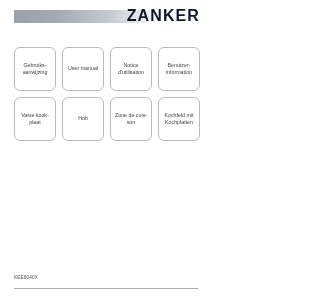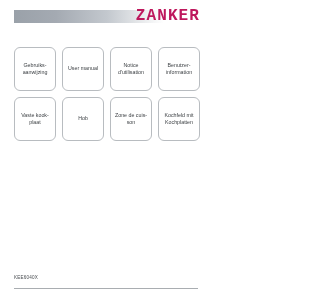--- a/index.html
+++ b/index.html
@@ -36,23 +36,23 @@
     height: 13px;
     background: linear-gradient(to right, #9aa1a9 0%, #a4aab2 28%, #c3c8ce 62%, #e8eaec 85%, #ffffff 100%);
   }
   .brand-text {
     position: absolute;
     right: 12px;
     top: -1px;
     font-size: 16px;
     font-weight: bold;
     letter-spacing: 1.1px;
-    color: #be185d;
+    color: #0f172a;
     line-height: 18px;
-    font-family: Liberation Mono, monospace;
+    font-family: Liberation Sans, sans-serif;
   }
 
   
   .grid {
     position: absolute;
     left: 14px;
     top: 47px;
     width: 186px;
     display: grid;
     grid-template-columns: repeat(4, 42px);

